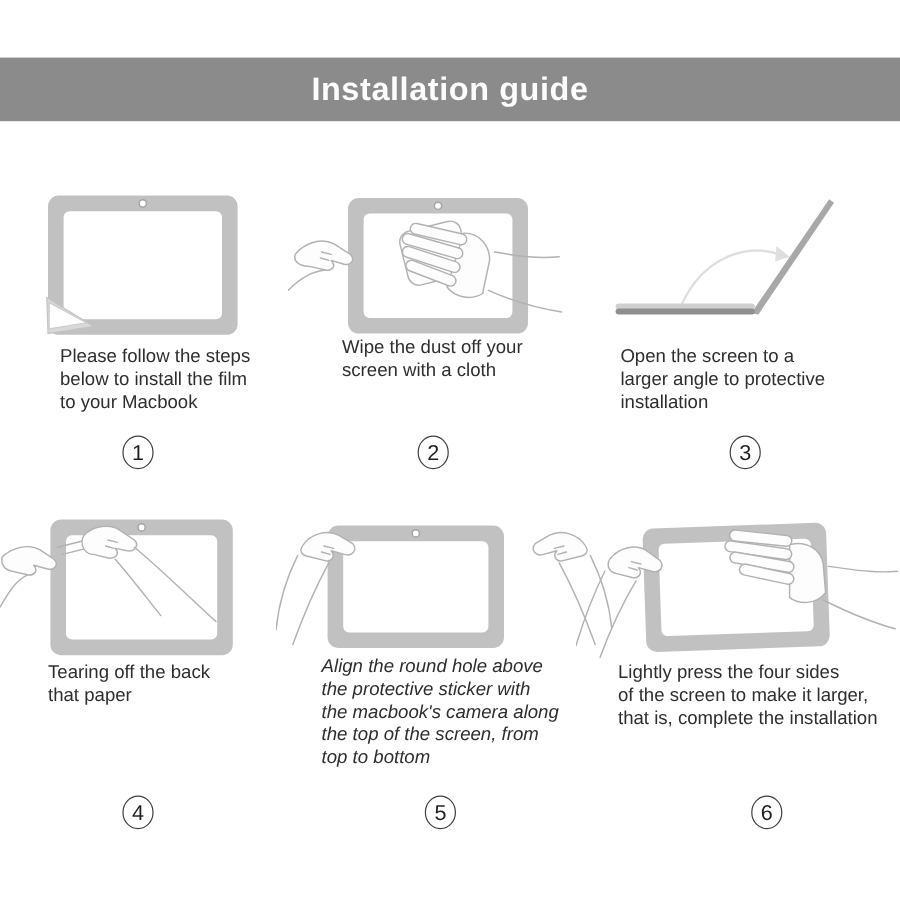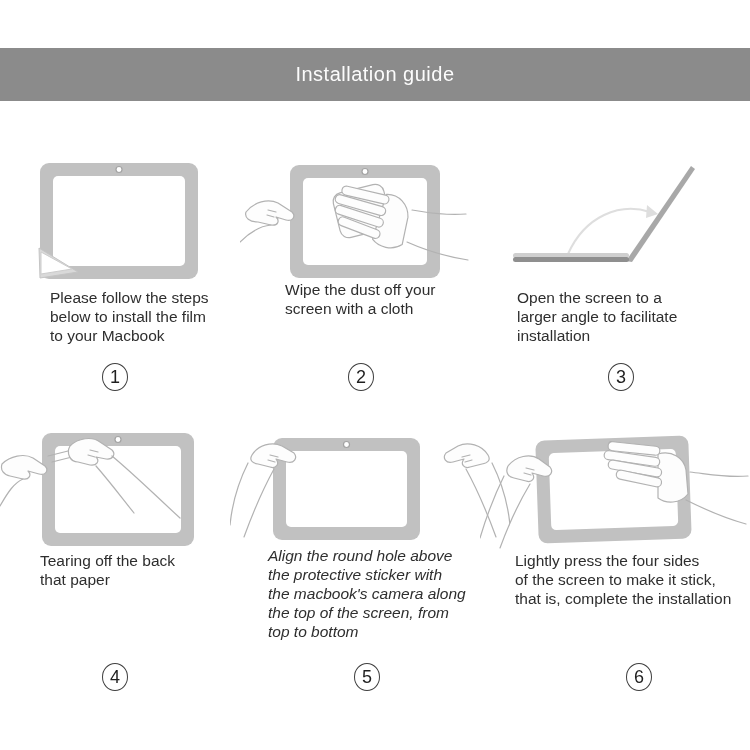--- a/index.html
+++ b/index.html
@@ -5,21 +5,21 @@
   html,body{margin:0;padding:0;}
   body{
     width:750px;height:750px;position:relative;background:#ffffff;
     font-family:"Liberation Sans","DejaVu Sans",sans-serif;overflow:hidden;
   }
   .header{
     position:absolute;left:0;top:48px;width:750px;height:53px;
     background:#8b8b8b;display:flex;align-items:center;justify-content:center;
   }
   .header-title{
-    color:#fcfcfc;font-size:20px;letter-spacing:0.5px;font-weight:400;
+    color:#fcfcfc;font-size:27px;letter-spacing:0.5px;font-weight:700;
   }
   .illus{position:absolute;}
   .caption{
     position:absolute;font-size:15.5px;line-height:19px;color:#2e2e2e;
     white-space:pre-line;
   }
   .cap1{left:50px;top:288px;}
   .cap2{left:285px;top:280px;}
   .cap3{left:517px;top:288px;}
   .cap4{left:40px;top:551px;}
@@ -150,31 +150,31 @@
     <path class="handline" d="M50,64 C38,84 28,106 20,128"></path>
   </g>
 </svg>
 
 <div class="caption cap1">Please follow the steps
 below to install the film
 to your Macbook</div>
 <div class="caption cap2">Wipe the dust off your
 screen with a cloth</div>
 <div class="caption cap3">Open the screen to a
-larger angle to facilitate
+larger angle to protective
 installation</div>
 <div class="caption cap4">Tearing off the back
 that paper</div>
 <div class="caption cap5">Align the round hole above
 the protective sticker with
 the macbook's camera along
 the top of the screen, from
 top to bottom</div>
 <div class="caption cap6">Lightly press the four sides
-of the screen to make it stick,
+of the screen to make it larger,
 that is, complete the installation</div>
 
 <div class="badge b1">1</div>
 <div class="badge b2">2</div>
 <div class="badge b3">3</div>
 <div class="badge b4">4</div>
 <div class="badge b5">5</div>
 <div class="badge b6">6</div>
 
 </body></html>

